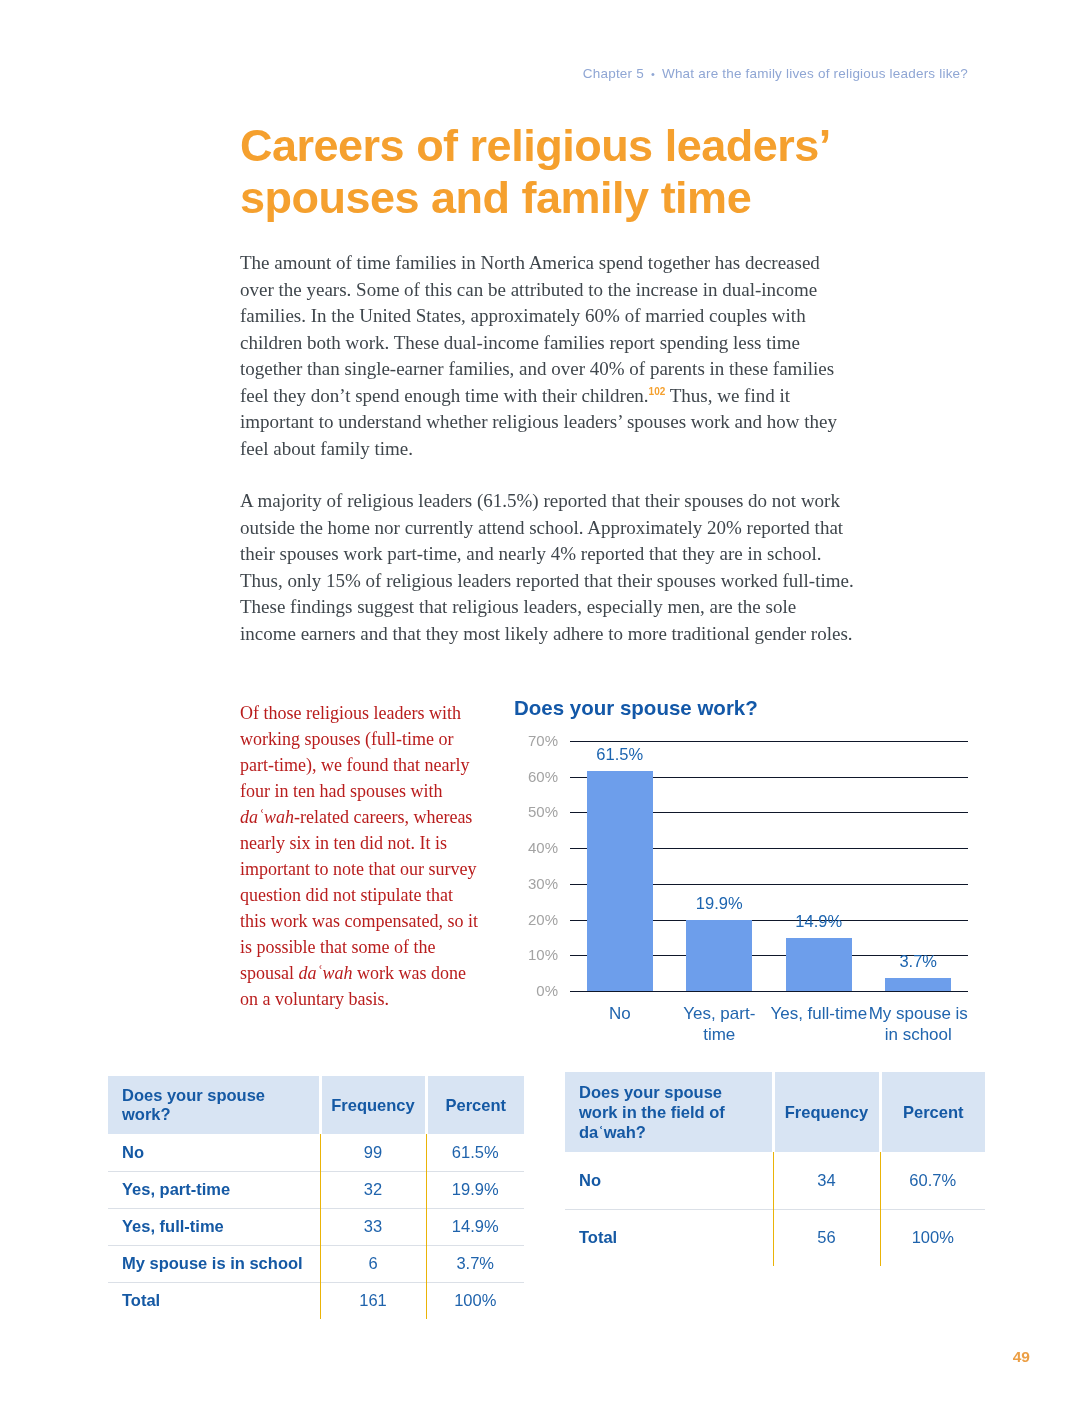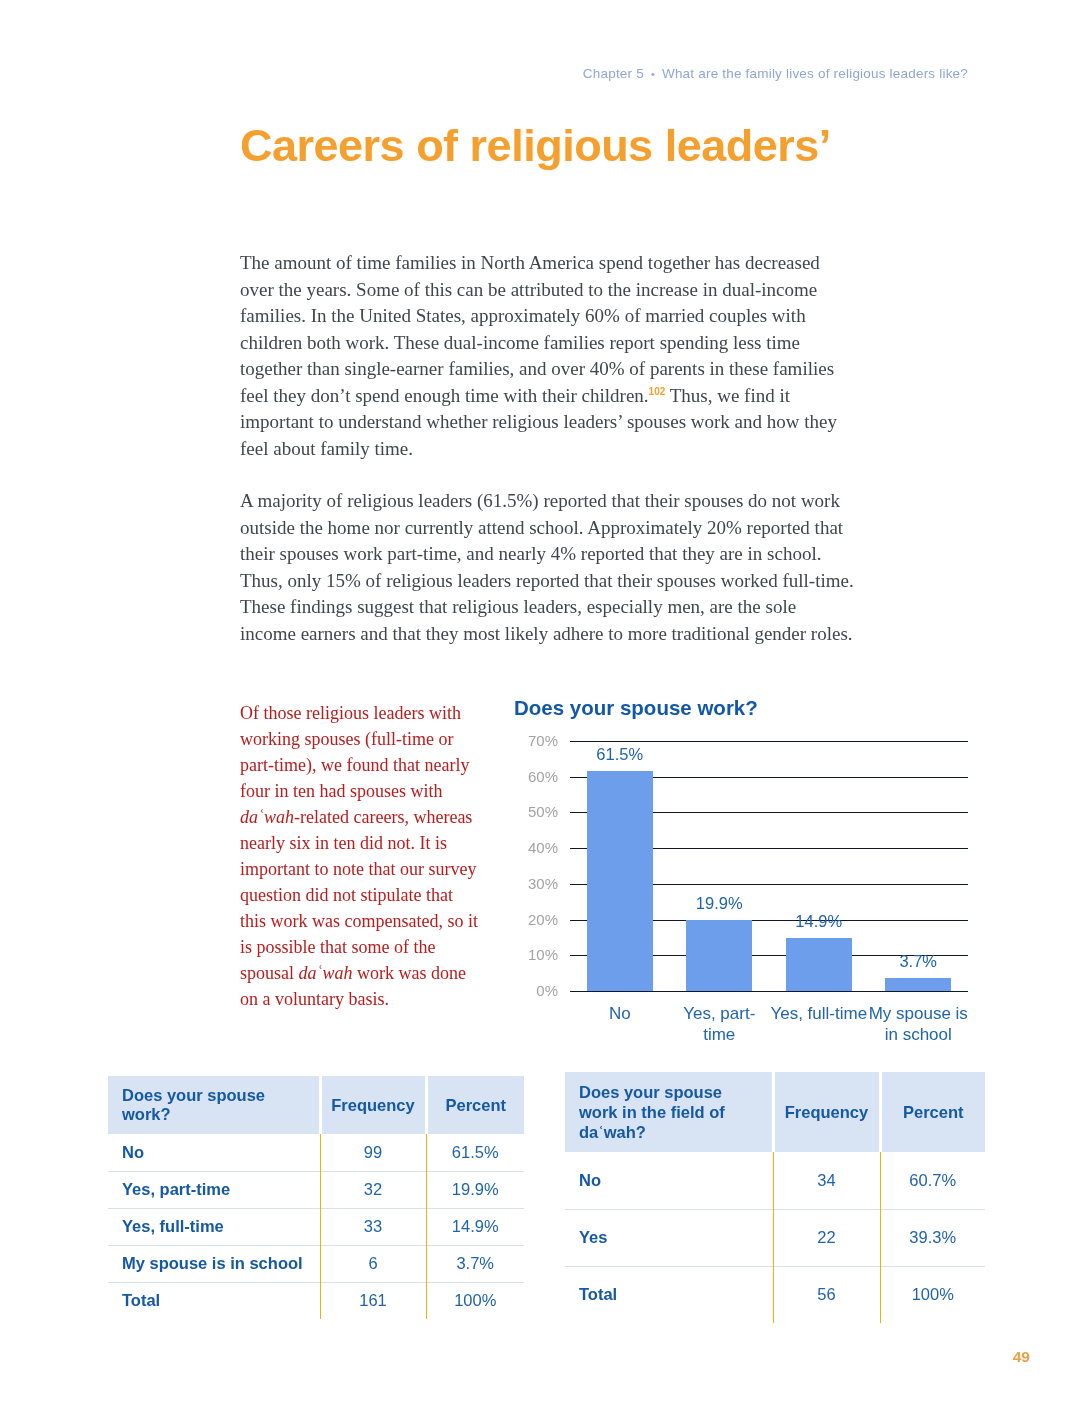--- a/index.html
+++ b/index.html
@@ -101,20 +101,21 @@
 <body>
 
 <div class="page">
 
   <div class="runhead">
     <span>Chapter 5</span><span class="sep">•</span><span>What are the family lives of religious leaders like?</span>
   </div>
 
   <h1 class="main-title">
     <span>Careers of religious leaders’</span>
+    <span>spouses and family time</span>
   </h1>
 
   <p class="body-para p1"><span>The amount of time families in North America spend together has decreased over the years. Some of this can be attributed to the increase in dual-income families. In the United States, approximately 60% of married couples with children both work. These dual-income families report spending less time together than single-earner families, and over 40% of parents in these families feel they don’t spend enough time with their children.</span><sup class="fn">102</sup><span> Thus, we find it important to understand whether religious leaders’ spouses work and how they feel about family time.</span></p>
 
   <p class="body-para p2">A majority of religious leaders (61.5%) reported that their spouses do not work outside the home nor currently attend school. Approximately 20% reported that their spouses work part-time, and nearly 4% reported that they are in school. Thus, only 15% of religious leaders reported that their spouses worked full-time. These findings suggest that religious leaders, especially men, are the sole income earners and that they most likely adhere to more traditional gender roles.</p>
 
   <p class="side-para"><span>Of those religious leaders with working spouses (full-time or part-time), we found that nearly four in ten had spouses with </span><em>daʿwah</em><span>-related careers, whereas nearly six in ten did not. It is important to note that our survey question did not stipulate that this work was compensated, so it is possible that some of the spousal </span><em>daʿwah</em><span> work was done on a voluntary basis.</span></p>
 
   <div class="chart">
     <div class="chart-title">Does your spouse work?</div>
@@ -224,25 +225,20 @@
         <th>Percent</th>
       </tr>
     </thead>
     <tbody>
       <tr>
         <td class="q">No</td>
         <td>34</td>
         <td>60.7%</td>
       </tr>
       <tr>
-        <td class="q">Yes</td>
-        <td>22</td>
-        <td>39.3%</td>
-      </tr>
-      <tr>
         <td class="q">Total</td>
         <td>56</td>
         <td>100%</td>
       </tr>
     </tbody>
   </table>
 
   <div class="pageno">49</div>
 
 </div>

